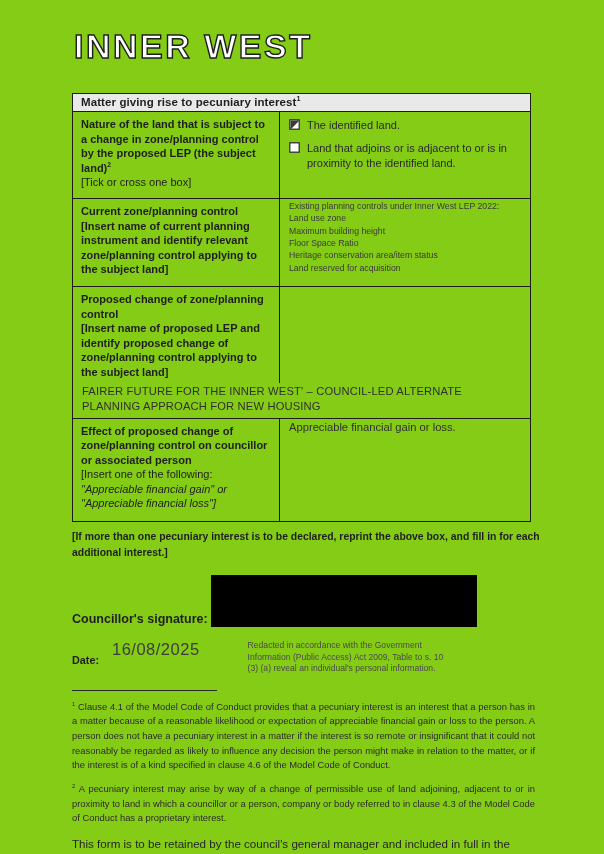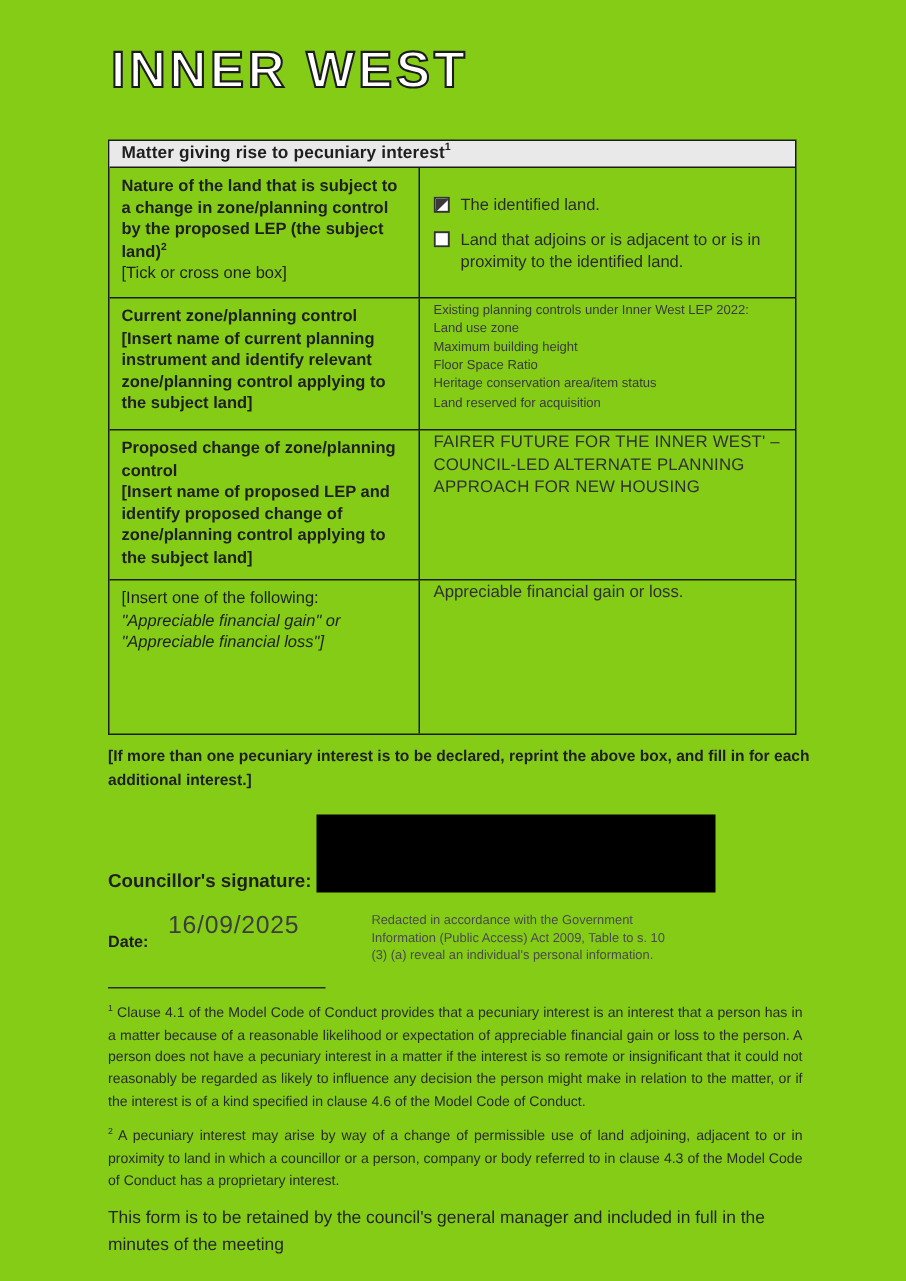--- a/index.html
+++ b/index.html
@@ -14,25 +14,25 @@
   .content { position:absolute; left:72px; top:93px; width:459px; }
 
   
   .doc-table { width:459px; border:1.6px solid #1c1c1c; }
   .t-header { background:#e9e9e9; border-bottom:1.6px solid #1c1c1c; padding:2px 8px 3px 8px;
               font-size:11.5px; font-weight:bold; letter-spacing:0.1px; }
   .t-row { display:flex; border-bottom:1.6px solid #1c1c1c; }
   .t-row:last-child { border-bottom:none; }
   .t-left { width:207px; border-right:1.6px solid #1c1c1c; padding:5px 8px 4px 8px;
             font-size:11px; line-height:1.32; }
-  .t-right { flex:1; padding:5px 8px 4px 9px;justify-content:center; }
+  .t-right { flex:1; padding:5px 8px 4px 9px; }
   .lbl-bold { font-weight:bold; display:block; }
   .lbl-note { display:block; font-weight:normal; }
   .lbl-italic { display:block; font-style:italic; font-weight:normal; }
-  .row-1 { min-height:87px; } .row-2 { min-height:88px; } .row-3 { min-height:100px; } .row-4 { min-height:102px; }
+  .row-1 { min-height:87px; } .row-2 { min-height:88px; } .row-3 { min-height:100px;flex-direction:column; } .row-4 { min-height:102px; }
 
   .check-opts { padding-top:6px; display:flex; flex-direction:column; gap:9px; }
   .check-line { display:flex; align-items:flex-start; gap:7px; font-size:11px; line-height:1.3; color:#2a2a2a; }
   .check-line svg { flex:0 0 auto; margin-top:1px; }
 
   .small-lines { font-size:8.7px; line-height:1.42; color:#3a3a3a; padding-top:1px; }
   .small-lines span { display:block; }
   .cell-caps { font-size:11.2px; line-height:1.32; color:#303030; letter-spacing:0.15px; padding-top:1px; }
   .cell-plain { font-size:11.2px; color:#303030; padding-top:2px; }
 
@@ -114,38 +114,39 @@
       <div class="t-row row-3">
         <div class="t-left">
           <span class="lbl-bold">Proposed change of zone/planning control</span>
           <span class="lbl-bold">[Insert name of proposed LEP and identify proposed change of zone/planning control applying to the subject land]</span>
         </div>
         <div class="t-right cell-caps">FAIRER FUTURE FOR THE INNER WEST' – COUNCIL-LED ALTERNATE PLANNING APPROACH FOR NEW HOUSING</div>
       </div>
 
       <div class="t-row row-4">
         <div class="t-left">
+          <span class="lbl-bold">Effect of proposed change of zone/planning control on councillor or associated person</span>
           <span class="lbl-note">[Insert one of the following:</span>
           <span class="lbl-italic">"Appreciable financial gain" or</span>
           <span class="lbl-italic">"Appreciable financial loss"]</span>
         </div>
         <div class="t-right cell-plain">Appreciable financial gain or loss.</div>
       </div>
     </div>
 
     <div class="reprint-note">[If more than one pecuniary interest is to be declared, reprint the above box, and fill in for each additional interest.]</div>
 
     <div class="sig-row">
       <span class="sig-label">Councillor's signature:</span>
       <div class="redaction-box"></div>
     </div>
 
     <div class="date-row">
       <span class="date-label">Date:</span>
-      <span class="date-value">16/09/2025</span>
+      <span class="date-value">16/08/2025</span>
       <span class="redaction-note">Redacted in accordance with the Government Information (Public Access) Act 2009, Table to s. 10 (3) (a) reveal an individual's personal information.</span>
     </div>
 
     <div class="fn-rule"></div>
 
     <div class="footnotes">
       <p class="footnote"><sup class="sup">1</sup> <span>Clause 4.1 of the Model Code of Conduct provides that a pecuniary interest is an interest that a person has in a matter because of a reasonable likelihood or expectation of appreciable financial gain or loss to the person. A person does not have a pecuniary interest in a matter if the interest is so remote or insignificant that it could not reasonably be regarded as likely to influence any decision the person might make in relation to the matter, or if the interest is of a kind specified in clause 4.6 of the Model Code of Conduct.</span></p>
       <p class="footnote"><sup class="sup">2</sup> <span>A pecuniary interest may arise by way of a change of permissible use of land adjoining, adjacent to or in proximity to land in which a councillor or a person, company or body referred to in clause 4.3 of the Model Code of Conduct has a proprietary interest.</span></p>
     </div>
 

